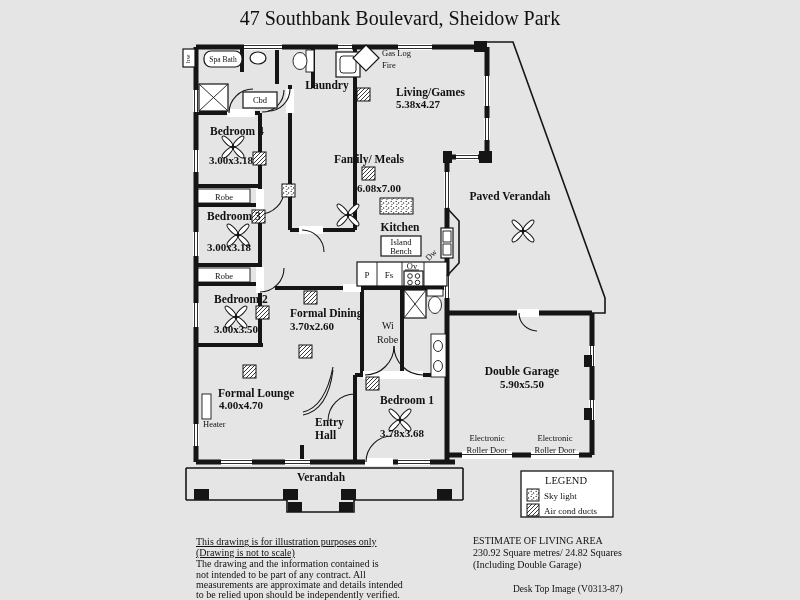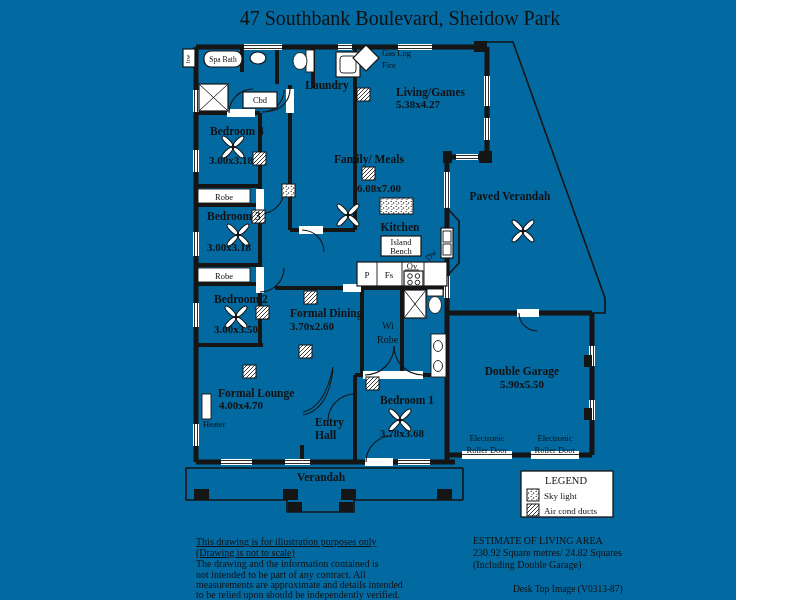--- a/index.html
+++ b/index.html
@@ -1,16 +1,16 @@
 <!DOCTYPE html>
 <html><head>
 <meta charset="utf-8">
 <style>
   html,body{margin:0;padding:0;background:#fff;}
-  #page{position:relative;width:736px;height:600px;background:#0369a1;overflow:hidden;}
+  #page{position:relative;width:800px;height:600px;background:#e5e5e5;overflow:hidden;}
   svg{position:absolute;left:0;top:0;}
   svg text{font-family:"Liberation Serif","DejaVu Serif",serif;fill:#111;}
   .title{font-size:20px;}
   .rn{font-size:11.5px;font-weight:bold;}
   .rd{font-size:11px;font-weight:bold;}
   .fx{font-size:8.5px;}
   .fx9{font-size:9px;}
   .fx10{font-size:10px;}
   .leg-t{font-size:10.5px;}
   .leg{font-size:9px;}

